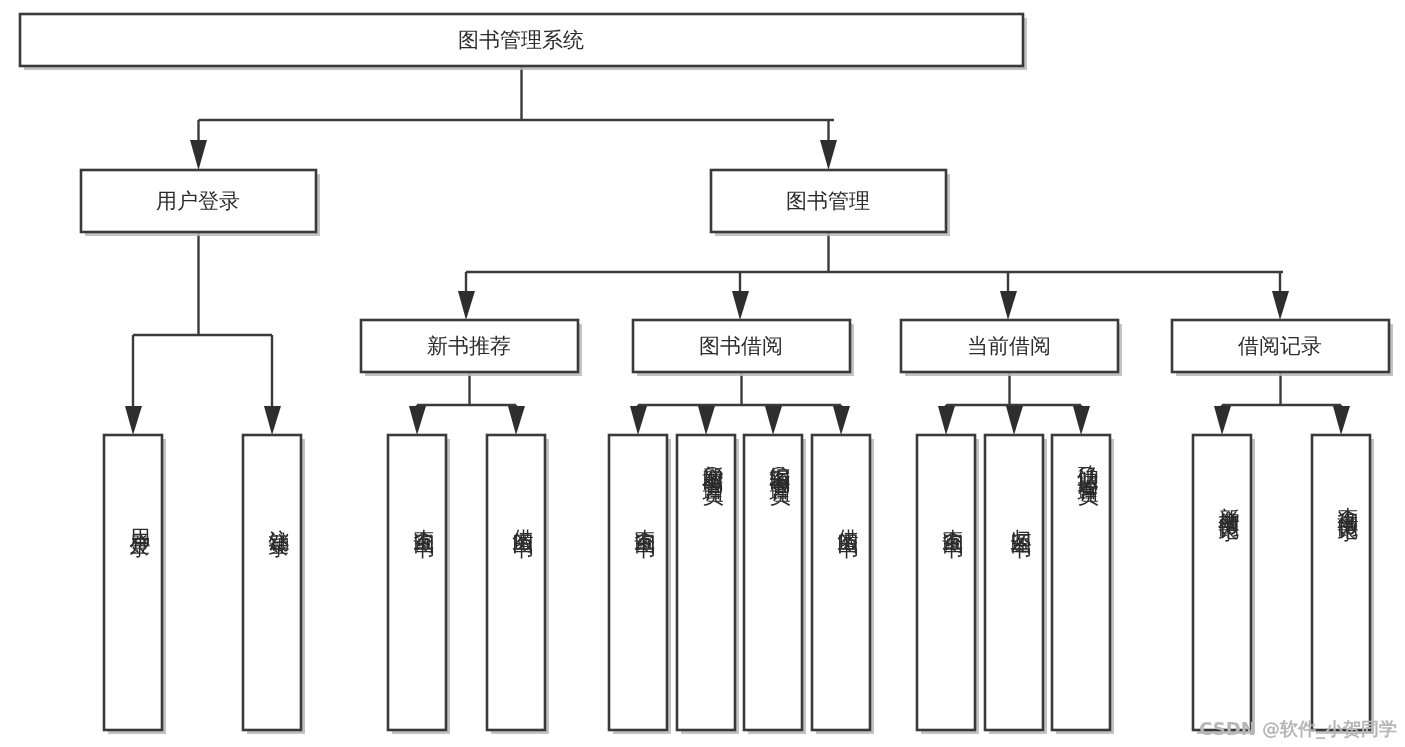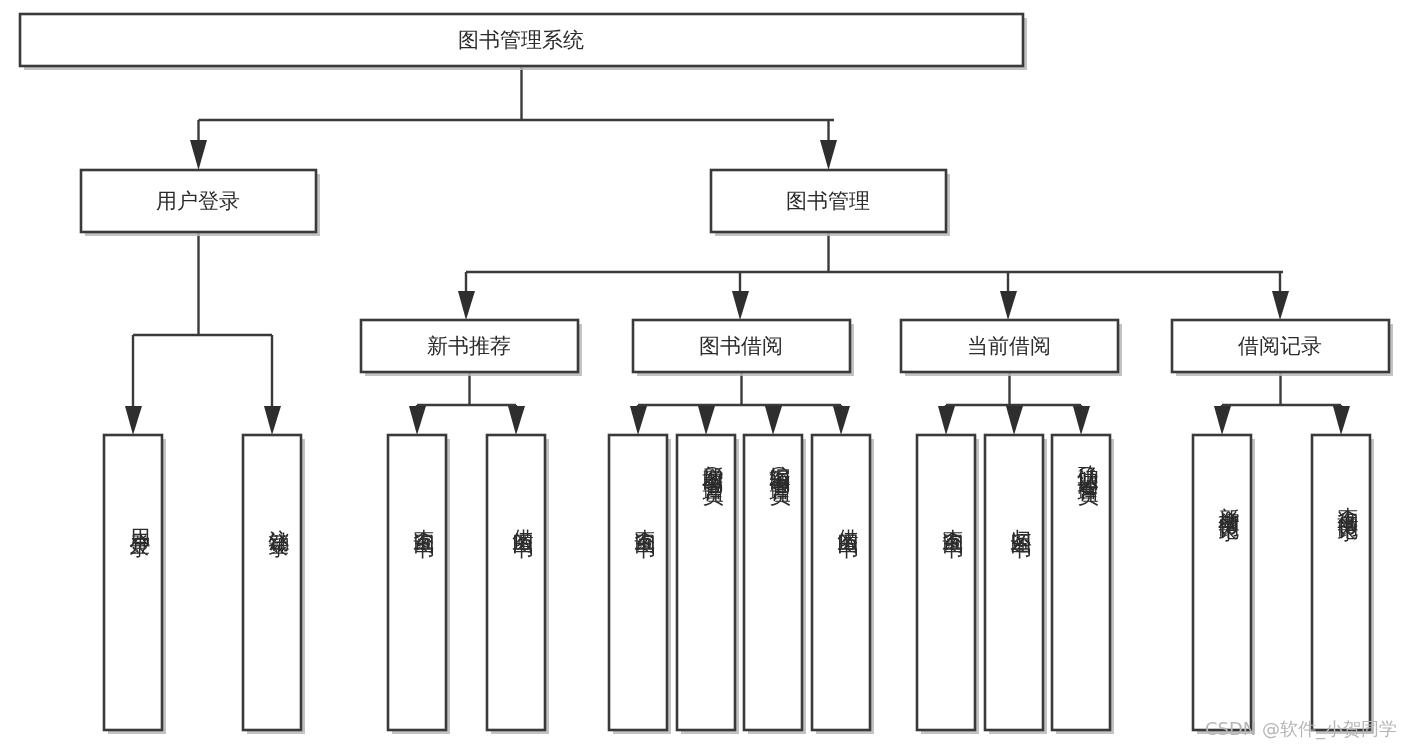--- a/index.html
+++ b/index.html
@@ -67,20 +67,21 @@
   .watermark {
     position: absolute;
     right: 8px;
     bottom: 6px;
     font-family: "DejaVu Sans", "Liberation Sans", sans-serif;
     font-size: 18px;
     color: #b6b6b6;
     white-space: nowrap;
     user-select: none;
     pointer-events: none;
+    font-weight: bold;
   }
 </style>
 </head>
 <body>
 
 <div id="diagram-root">
 
   <svg id="tree-svg" viewBox="0 0 1405 747" xmlns="http://www.w3.org/2000/svg">
 
     <g>

